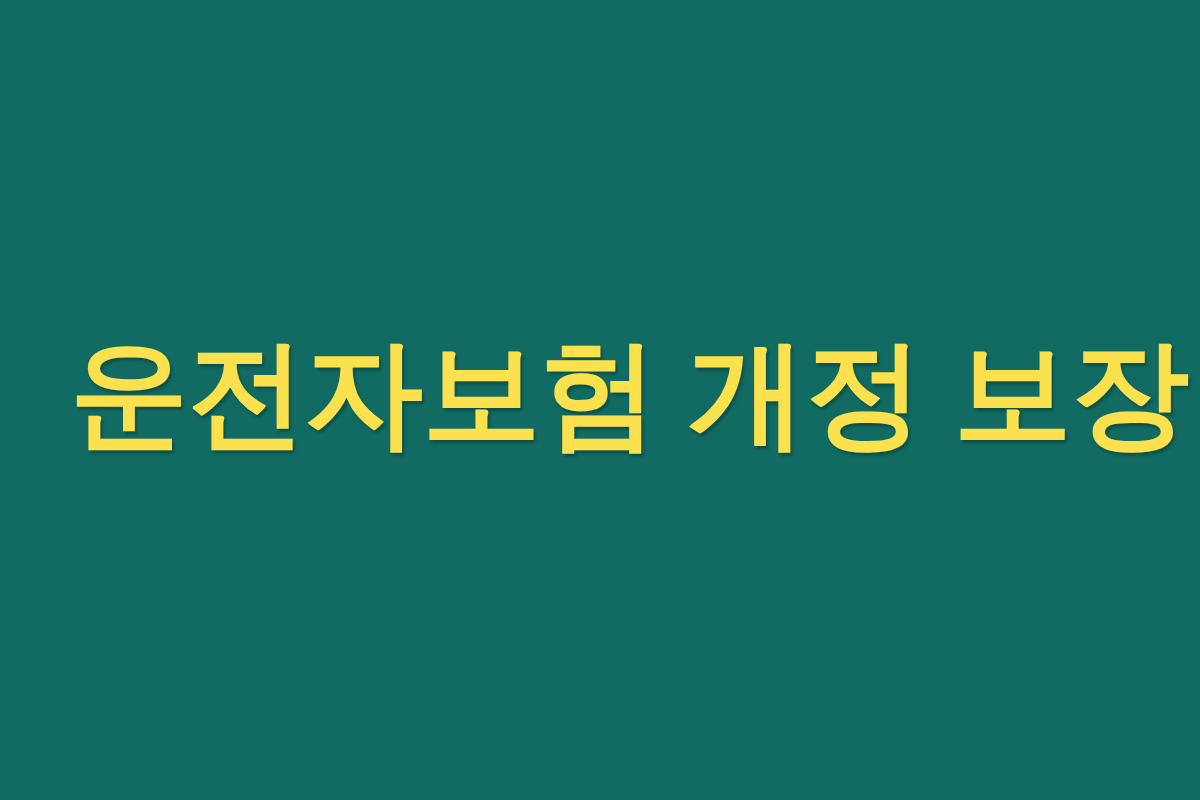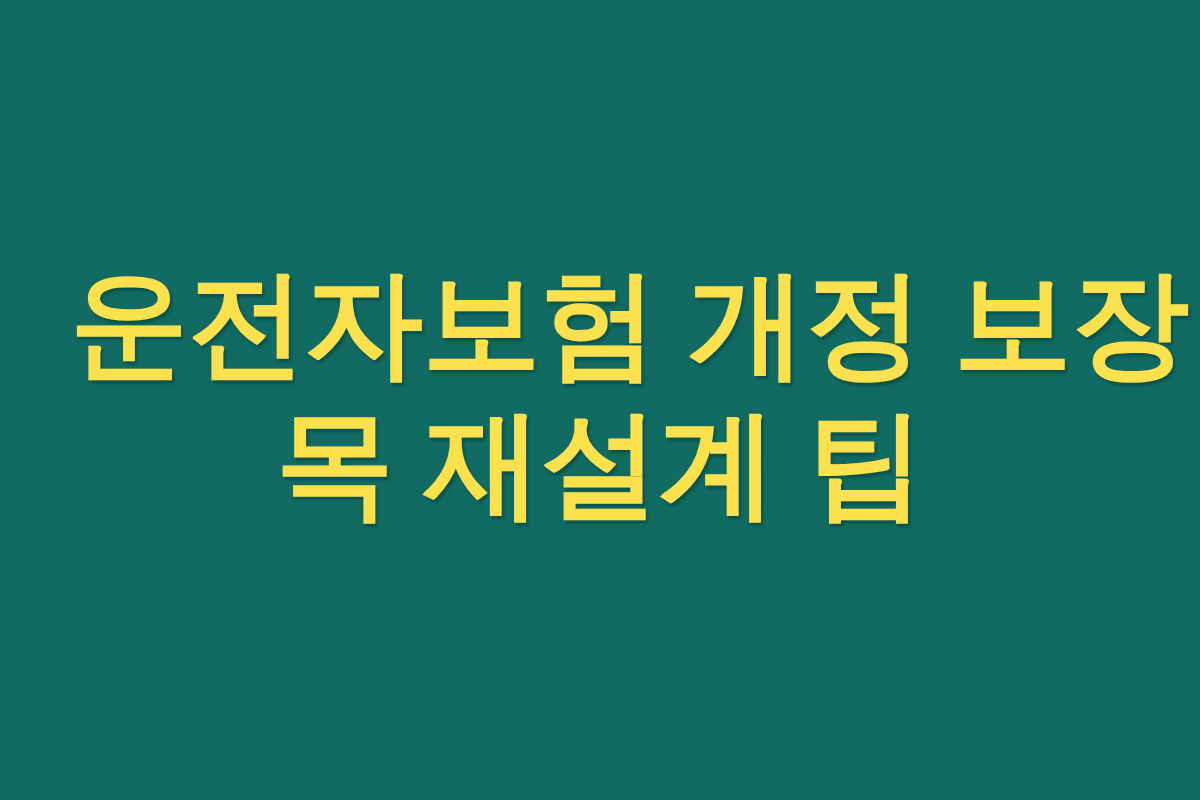--- a/index.html
+++ b/index.html
@@ -46,15 +46,14 @@
     white-space: nowrap;
     text-shadow: 2px 3px 3px rgba(6, 58, 52, 0.55);
   }
 </style>
 </head>
 <body>
 
 <div id="thumbnail-card">
   <div id="headline-block">
     <span class="headline-line">운전자보험 개정 보장 항</span>
-    <span class="headline-line">목 재설계 팁</span>
   </div>
 </div>
 
 </body></html>

